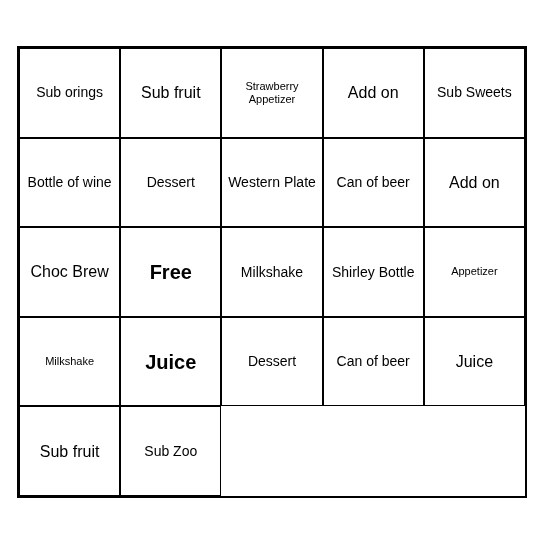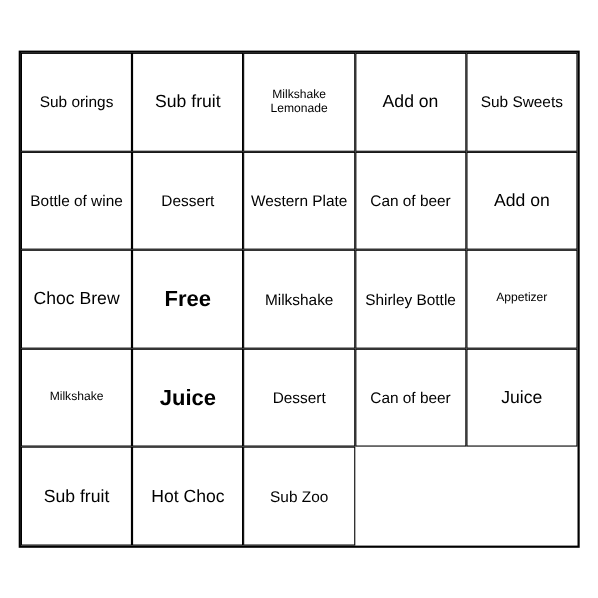--- a/index.html
+++ b/index.html
@@ -59,21 +59,21 @@
 <body>
 
 <div class="bingo-card">
 <div class="cell">
       <span class="cell-text normal">Sub orings</span>
     </div>
     <div class="cell">
       <span class="cell-text large">Sub fruit</span>
     </div>
     <div class="cell">
-      <span class="cell-text small">Milkshake Lemonade</span>
+      <span class="cell-text small">Strawberry Appetizer</span>
     </div>
     <div class="cell">
       <span class="cell-text large">Add on</span>
     </div>
     <div class="cell">
       <span class="cell-text normal">Sub Sweets</span>
     </div>
     <div class="cell">
       <span class="cell-text normal">Bottle of wine</span>
     </div>
@@ -116,18 +116,15 @@
     <div class="cell">
       <span class="cell-text normal">Can of beer</span>
     </div>
     <div class="cell">
       <span class="cell-text large">Juice</span>
     </div>
     <div class="cell">
       <span class="cell-text large">Sub fruit</span>
     </div>
     <div class="cell">
-      <span class="cell-text large">Hot Choc</span>
-    </div>
-    <div class="cell">
       <span class="cell-text normal">Sub Zoo</span>
     </div>
   </div>
 
 </body></html>

